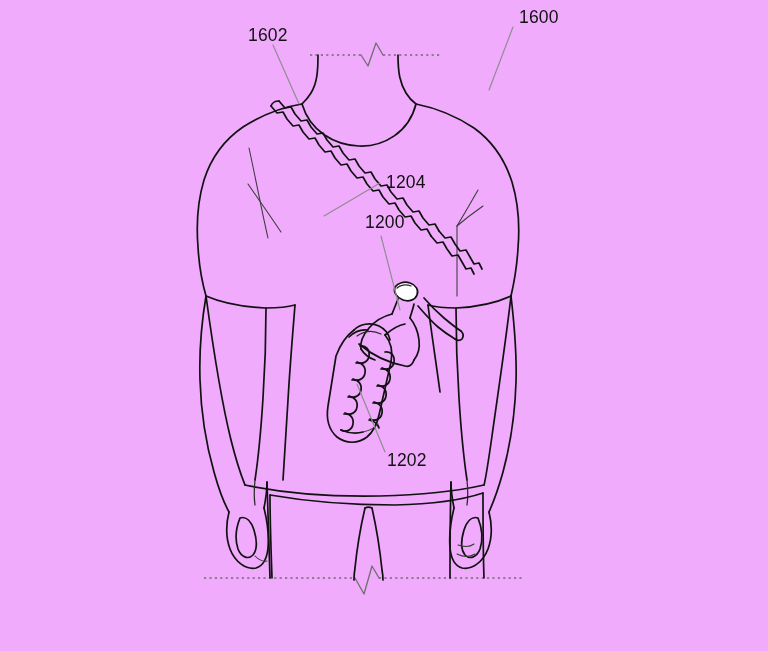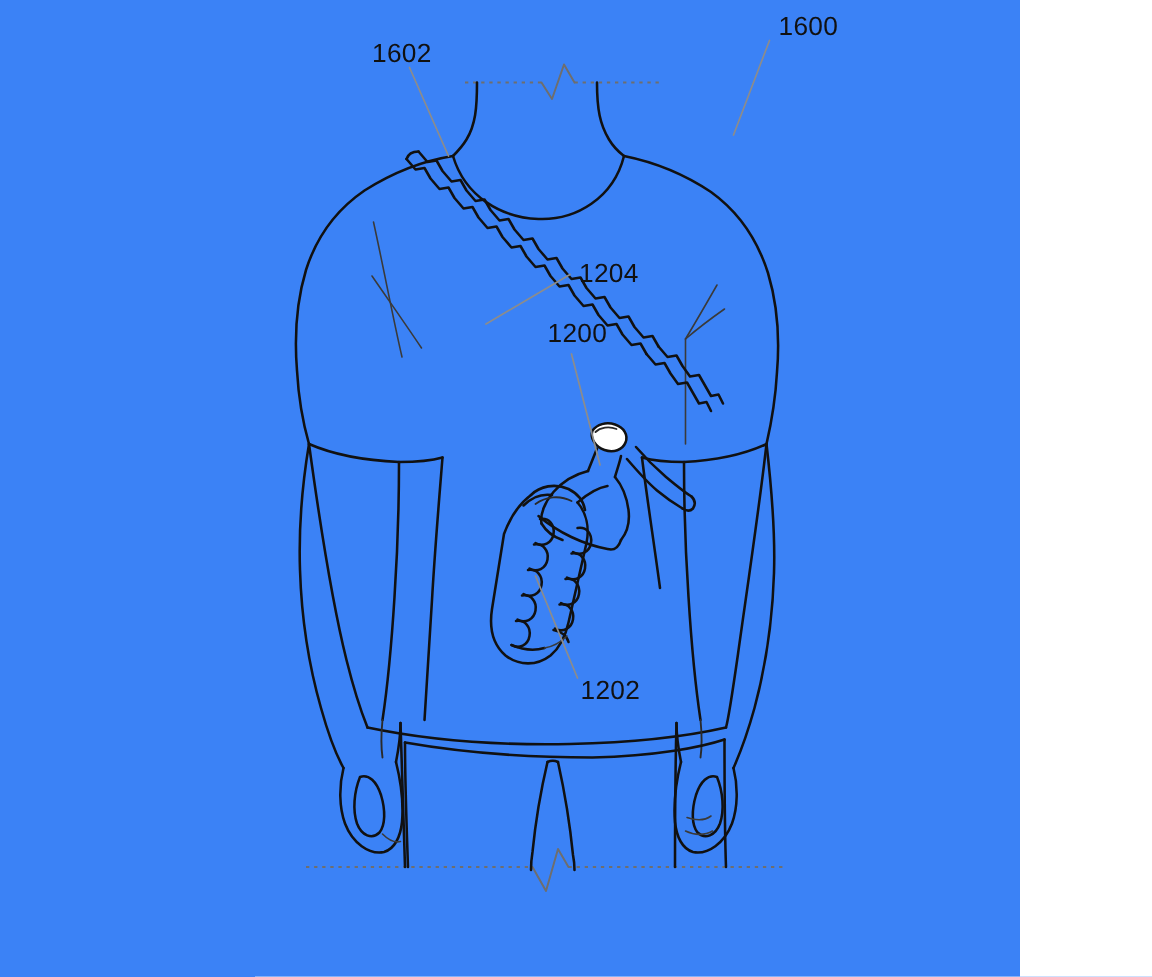--- a/index.html
+++ b/index.html
@@ -9,23 +9,23 @@
     background: #ffffff;
   }
   body {
     width: 768px;
     height: 651px;
     font-family: "Liberation Sans", sans-serif;
     overflow: hidden;
   }
   #figure-root {
     position: relative;
-    width: 680px;
+    width: 768px;
     height: 651px;
-    background: #3b82f6;
+    background: #f0abfc;
   }
   #patent-svg {
     display: block;
     width: 768px;
     height: 651px;
   }
   .ink {
     fill: none;
     stroke: #111111;
     stroke-width: 1.7;

